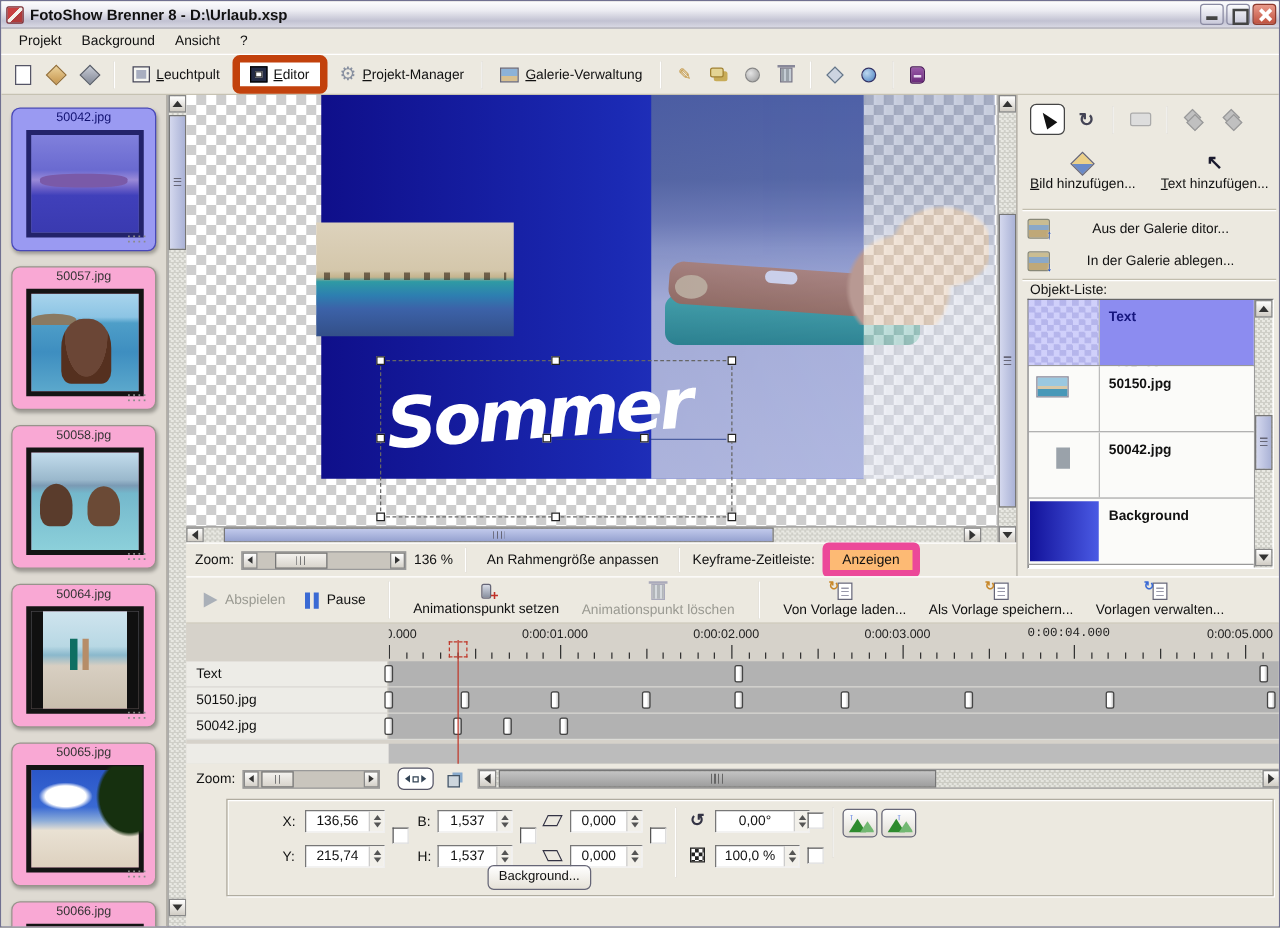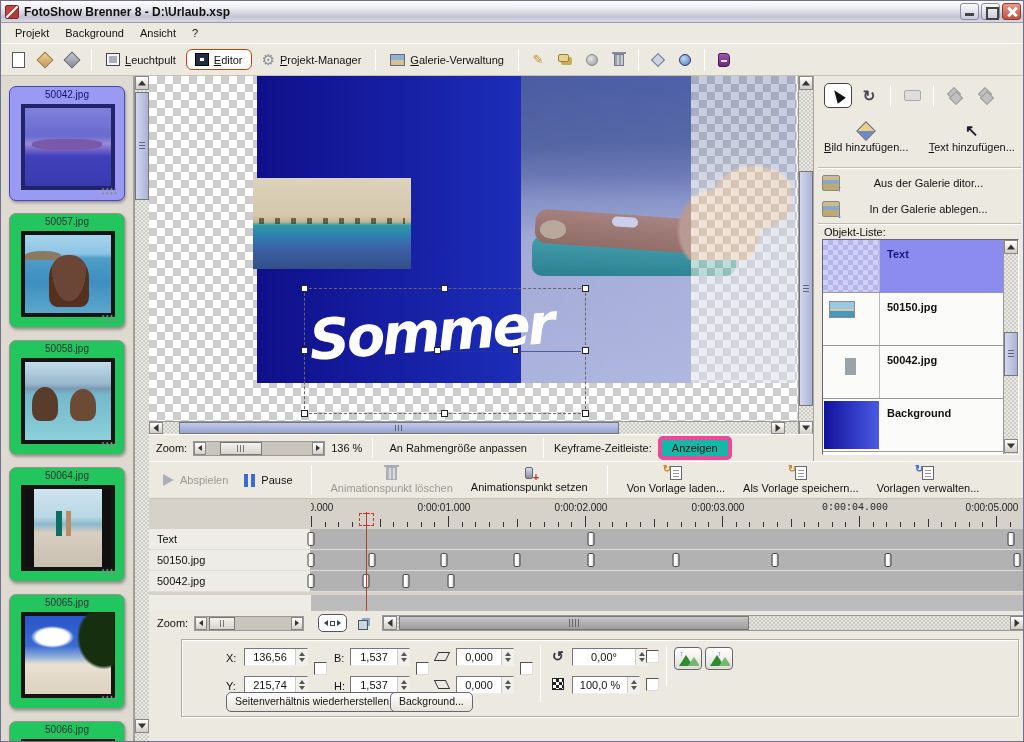--- a/index.html
+++ b/index.html
@@ -28,21 +28,21 @@
 
   
   .menubar{position:absolute;left:0;top:22px;width:1024px;height:21px;background:#ece9e0;
     border-bottom:1px solid #ffffff;display:flex;align-items:center;padding-left:6px;}
   .menu-item{padding:3px 8px;}
   .toolbar{position:absolute;left:0;top:43px;width:1024px;height:32px;background:#ece9e0;
     border-bottom:1px solid #c6c2b2;display:flex;align-items:center;padding-left:5px;gap:3px;}
   .tb-sep{width:1px;height:22px;background:#b4b0a0;border-right:1px solid #fff;margin:0 4px;}
   .tb-ic{width:24px;height:24px;display:flex;align-items:center;justify-content:center;}
   .tb-btn{display:flex;align-items:center;gap:5px;padding:4px 7px;border-radius:3px;white-space:nowrap;}
-  .tb-btn.active{background:#fff;border:1px solid #c2410c;border-radius:6px;padding:3px 8px;}
+  .tb-btn.active{background:#fff;border:6px solid #c2410c;border-radius:6px;padding:3px 8px;}
   u{text-decoration:underline;}
 
   
   .i-page{width:13px;height:16px;background:#fff;border:1px solid #556;}
   .i-open{width:12px;height:12px;background:linear-gradient(135deg,#ecd29a,#c6964e);border:1px solid #967038;transform:rotate(45deg);margin:2px 4px;}
   .i-save{width:12px;height:12px;background:linear-gradient(135deg,#c6cad4,#848a98);border:1px solid #565c68;transform:rotate(45deg);margin:2px 4px;}
   .i-grid{width:14px;height:13px;background:#f6f6f2;border:1px solid #445;}
   .i-grid::after{content:"";position:absolute;inset:2px;background:#a8aec0;}
   .i-editorsq{width:14px;height:13px;background:#222a44;border:1px solid #000;}
   .i-editorsq::after{content:"";position:absolute;inset:3px;background:#fff;border:1px solid #333;}
@@ -53,21 +53,21 @@
   .i-globe{width:12px;height:12px;border:1px solid #888;border-radius:50%;background:radial-gradient(circle at 35% 35%,#e4e4e4,#9a9a9a);}
   .i-globe.blue{background:radial-gradient(circle at 35% 35%,#bcd8f0,#4a80c0);border-color:#336;}
   .i-trash{width:10px;height:12px;background:repeating-linear-gradient(90deg,#9aa2aa 0 2px,#c4ccd4 2px 4px);border:1px solid #778;}
   .i-trash::before{content:"";position:absolute;left:-3px;top:-3px;width:14px;height:2px;background:#889;}
   .i-send{width:10px;height:10px;background:#ccd4e0;border:1px solid #678;transform:rotate(45deg);margin:2px 3px;}
   .i-book{width:12px;height:14px;background:linear-gradient(180deg,#9a5aaa,#6a2a7a);border:1px solid #4a1a5a;border-radius:2px 4px 4px 2px;}
   .i-book::after{content:"";position:absolute;left:2px;top:6px;right:2px;height:2px;background:#e8d8f0;}
 
   
   .film{position:absolute;left:0;top:75px;width:133px;height:667px;background:#dedad2;overflow:hidden;border-right:1px solid #a8a49c;}
-  .slide{position:absolute;left:8px;width:116px;height:115px;background:#22c55e;border:1px solid #98948c;border-radius:7px;box-shadow:1px 2px 3px rgba(0,0,0,.3);}
+  .slide{position:absolute;left:8px;width:116px;height:115px;background:#f9a8d4;border:1px solid #98948c;border-radius:7px;box-shadow:1px 2px 3px rgba(0,0,0,.3);}
   .slide .cap{text-align:center;margin-top:2px;font-size:10px;color:#333;}
   .slide .ph{position:absolute;left:11px;top:17px;width:94px;height:86px;border:4px solid #141414;}
   .slide .dots{position:absolute;right:6px;bottom:4px;width:17px;height:9px;
     background:radial-gradient(#8a8a8a 32%,transparent 36%);background-size:4.2px 4.2px;}
   .slide.selected{background:#9a9af2;border-color:#4848b8;}
   .slide.selected .cap{color:#101070;}
   .slide.selected .ph{border-color:#23236a;}
   .ph-tint{background:linear-gradient(180deg,#8080dc 0%,#6a6ad0 36%,#9a8ad8 46%,#6e62c8 54%,#4040ba 62%,#3a3ab0 100%);}
   .ph-tint::after{content:"";position:absolute;left:8%;top:40%;width:82%;height:14%;background:#7a5aa8;border-radius:40%;}
   .ph-man{background:linear-gradient(180deg,#a8d4ec 0%,#8cc4e4 24%,#4e9ec8 30%,#3e8ec0 60%,#5ba8cc 100%);}
@@ -183,21 +183,21 @@
   .mini-scroll{position:relative;width:132px;height:15px;background:#c9c5bd;border:1px solid #999;}
   .ms-btn{position:absolute;top:0;width:12px;height:13px;background:linear-gradient(180deg,#fff,#d4d0c8);border:1px solid #888;}
   .ms-btn::after{content:"";position:absolute;left:50%;top:50%;transform:translate(-50%,-50%);
     border-top:3px solid transparent;border-bottom:3px solid transparent;}
   .ms-btn.lf{left:0;}  .ms-btn.lf::after{border-right:4px solid #333;}
   .ms-btn.rt{right:0;} .ms-btn.rt::after{border-left:4px solid #333;}
   .ms-thumb{position:absolute;top:0;height:13px;background:linear-gradient(180deg,#f4f2ee,#d8d4cc);border:1px solid #777;}
   .ms-thumb::after{content:"";position:absolute;inset:2px 40%;background:repeating-linear-gradient(90deg,#777 0 1px,rgba(0,0,0,0) 1px 3px);}
   .v-sep{width:1px;height:20px;background:#b4b0a0;border-right:1px solid #fff;margin:0 4px;}
   .flat-btn{padding:3px 6px;white-space:nowrap;}
-  .toggle-on{background:#14b8a6;border:4px solid #ec4899;border-radius:5px;padding:2px 10px;}
+  .toggle-on{background:#fdba74;border:6px solid #ec4899;border-radius:5px;padding:2px 10px;}
 
   
   .animbar{position:absolute;left:148px;top:460px;width:876px;height:38px;background:#ece9e0;
     border-top:1px solid #fff;border-bottom:1px solid #c6c2b2;display:flex;align-items:center;}
   .ab-btn{display:flex;align-items:center;gap:6px;padding:4px 8px;white-space:nowrap;}
   .ab-stack{display:flex;flex-direction:column;align-items:center;justify-content:center;gap:2px;padding:1px 9px;white-space:nowrap;}
   .disabled{color:#9a9a92;}
   .i-play{width:0;height:0;border-top:6px solid transparent;border-bottom:6px solid transparent;border-left:11px solid #aab0b8;}
   .i-pause{width:11px;height:13px;border-left:4px solid #3a6ad4;border-right:4px solid #3a6ad4;}
   .i-pin{width:8px;height:12px;border:1px solid #667;border-radius:2px;background:linear-gradient(180deg,#d8dce6,#8890a0);}
@@ -510,27 +510,27 @@
   <div class="animbar">
     <span class="ab-btn disabled" style="margin-left:6px;">
       <span class="i i-play"></span>
       <span>Abspielen</span>
     </span>
     <span class="ab-btn">
       <span class="i i-pause"></span>
       <span>Pause</span>
     </span>
     <span class="tb-sep" style="height:30px;margin:0 10px;"></span>
+    <span class="ab-stack">
+      <span class="i i-pin"></span>
+      <span>Animationspunkt setzen</span>
+    </span>
     <span class="ab-stack disabled">
       <span class="i i-trashg"></span>
       <span>Animationspunkt löschen</span>
-    </span>
-    <span class="ab-stack">
-      <span class="i i-pin"></span>
-      <span>Animationspunkt setzen</span>
     </span>
     <span class="tb-sep" style="height:30px;margin:0 10px;"></span>
     <span class="ab-stack">
       <span class="i i-doc">
           <span class="curl">↻</span>
         </span>
       <span>Von Vorlage laden...</span>
     </span>
     <span class="ab-stack">
       <span class="i i-doc">
@@ -751,18 +751,17 @@
         <span class="i-mtn">
             <span class="ar" style="left:0;">↑</span>
           </span>
       </span>
       <span class="mtn-btn" style="left:523px;top:7px;">
         <span class="i-mtn">
             <span class="ar" style="left:7px;">↑</span>
           </span>
       </span>
 
-      <span class="btn3d" style="left:44px;top:52px;">Seitenverhältnis wiederherstellen</span>
       <span class="btn3d" style="left:208px;top:52px;">Background...</span>
     </div>
   </div>
 
 </div>
 
 </body></html>

